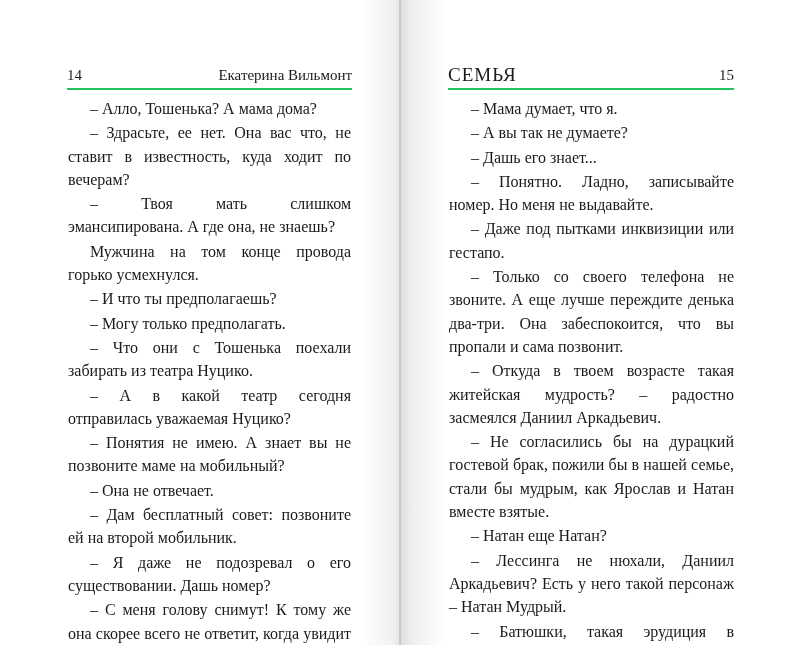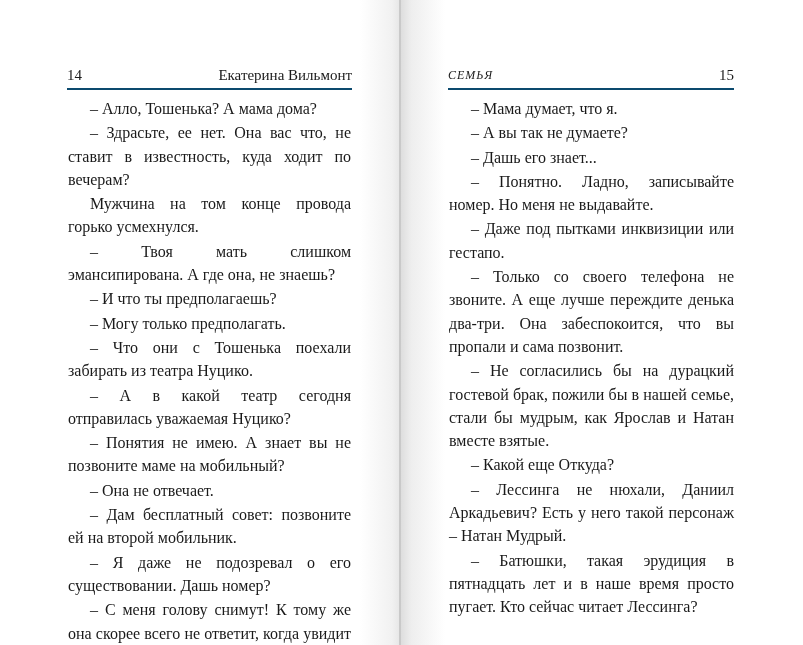--- a/index.html
+++ b/index.html
@@ -26,27 +26,27 @@
       position: absolute; top: 0; left: 0; width: 45px; height: 645px;
       background: linear-gradient(to right, #dcdcdc 0%, #eeeeee 25%, rgba(255,255,255,0) 100%);
     }
     .spine-line {
       position: absolute; top: 0; left: 399px; width: 2px; height: 645px;
       background: #c9c9c9;
     }
     .header {
       position: absolute; top: 60px; height: 24px;
       display: flex; justify-content: space-between; align-items: flex-end;
-      border-bottom: 2px solid #0c4a6e;
+      border-bottom: 2px solid #22c55e;
       font-size: 15px; line-height: 18px; padding-bottom: 4px;
     }
     .page-left .header { left: 67px; width: 285px; }
     .page-right .header { left: 48px; width: 286px; }
     .header .running-title { }
-    .header .section-title { font-style: italic; font-size: 12px; letter-spacing: 1px; }
+    .header .section-title { font-size: 19px; letter-spacing: 1px; }
     .text {
       position: absolute; top: 96px;
       font-size: 16px; line-height: 23.3px;
       text-align: justify;
     }
     .page-left .text { left: 67px; width: 285px; }
     .page-right .text { left: 48px; width: 287px; }
     .text p {
       margin: 1px; text-indent: 22px;
       text-align: justify;
@@ -59,22 +59,22 @@
 
   <div class="page page-left">
     <div class="gutter-shade-left"></div>
     <div class="header">
       <span>14</span>
       <span class="running-title">Екатерина Вильмонт</span>
     </div>
     <div class="text">
       <p>– Алло, Тошенька? А мама дома?</p>
       <p>– Здрасьте, ее нет. Она вас что, не ставит в известность, куда ходит по вечерам?</p>
+      <p>– Твоя мать слишком эмансипирована. А где она, не знаешь?</p>
       <p>Мужчина на том конце провода горько усмехнулся.</p>
-      <p>– Твоя мать слишком эмансипирована. А где она, не знаешь?</p>
       <p>– И что ты предполагаешь?</p>
       <p>– Могу только предполагать.</p>
       <p>– Что они с Тошенька поехали забирать из театра Нуцико.</p>
       <p>– А в какой театр сегодня отправилась уважаемая Нуцико?</p>
       <p>– Понятия не имею. А знает вы не позвоните маме на мобильный?</p>
       <p>– Она не отвечает.</p>
       <p>– Дам бесплатный совет: позвоните ей на второй мобильник.</p>
       <p>– Я даже не подозревал о его существовании. Дашь номер?</p>
       <p>– С меня голову снимут! К тому же она скорее всего не ответит, когда увидит ваш номер.</p>
 
@@ -87,22 +87,23 @@
       <span class="section-title">СЕМЬЯ</span>
       <span>15</span>
     </div>
     <div class="text">
       <p>– Мама думает, что я.</p>
       <p>– А вы так не думаете?</p>
       <p>– Дашь его знает...</p>
       <p>– Понятно. Ладно, записывайте номер. Но меня не выдавайте.</p>
       <p>– Даже под пытками инквизиции или гестапо.</p>
       <p>– Только со своего телефона не звоните. А еще лучше переждите денька два-три. Она забеспокоится, что вы пропали и сама позвонит.</p>
+      <p>– Откуда в твоем возрасте такая житейская мудрость? – радостно засмеялся Даниил Аркадьевич.</p>
       <p>– Не согласились бы на дурацкий гостевой брак, пожили бы в нашей семье, стали бы мудрым, как Ярослав и Натан вместе взятые.</p>
-      <p>– Какой еще Откуда?</p>
+      <p>– Натан еще Натан?</p>
       <p>– Лессинга не нюхали, Даниил Аркадьевич? Есть у него такой персонаж – Натан Мудрый.</p>
       <p>– Батюшки, такая эрудиция в пятнадцать лет и в наше время просто пугает. Кто сейчас читает Лессинга?</p>
 
     </div>
   </div>
 
   <div class="spine-line"></div>
 </div>
 
 </body></html>

